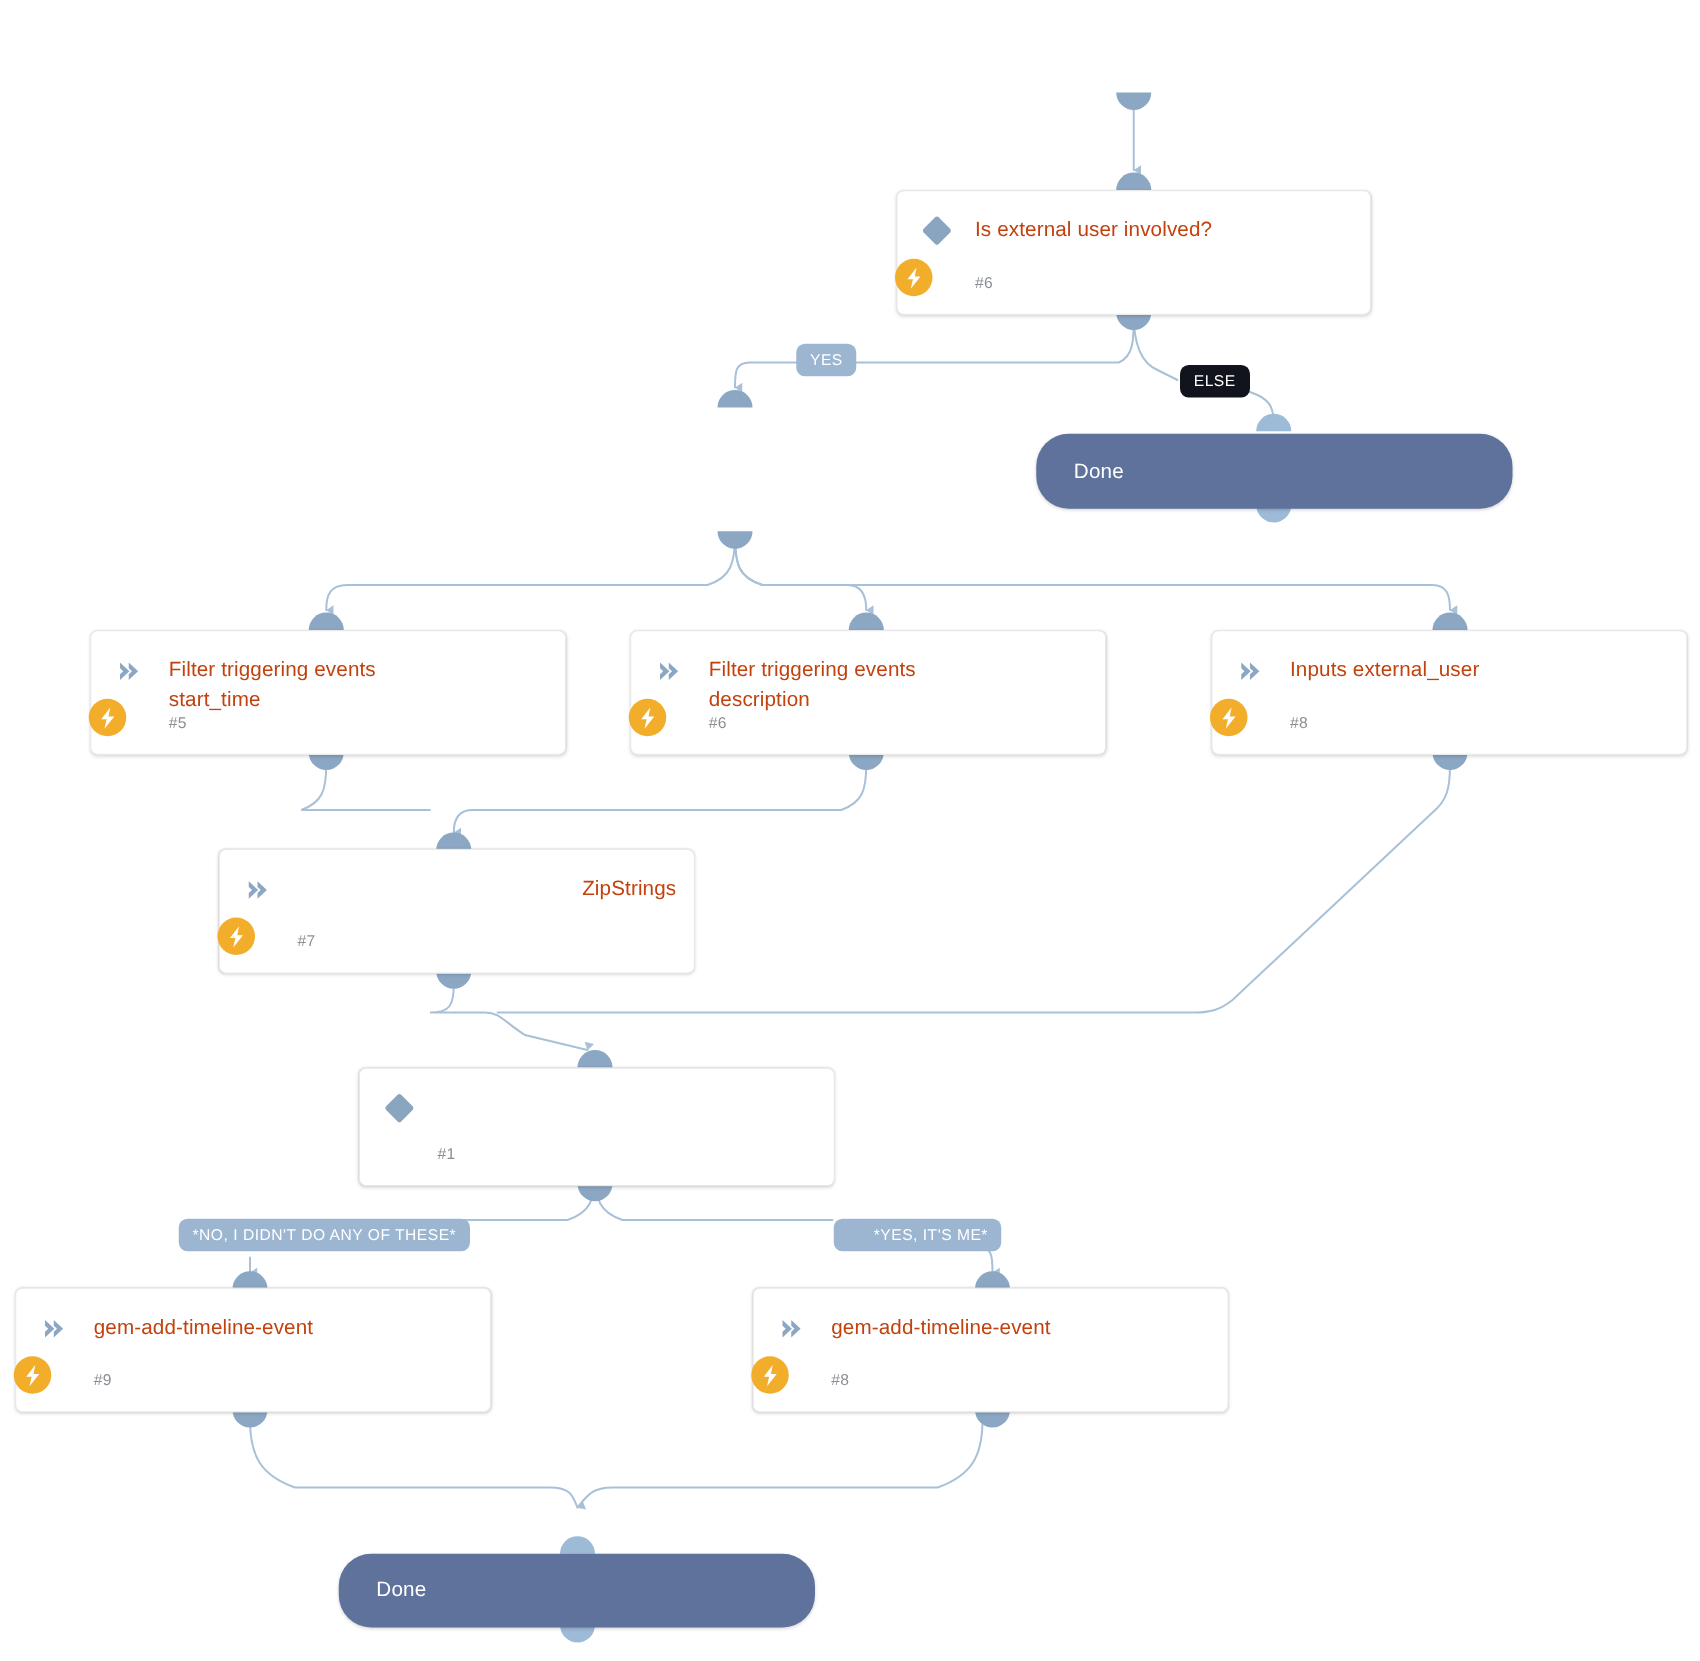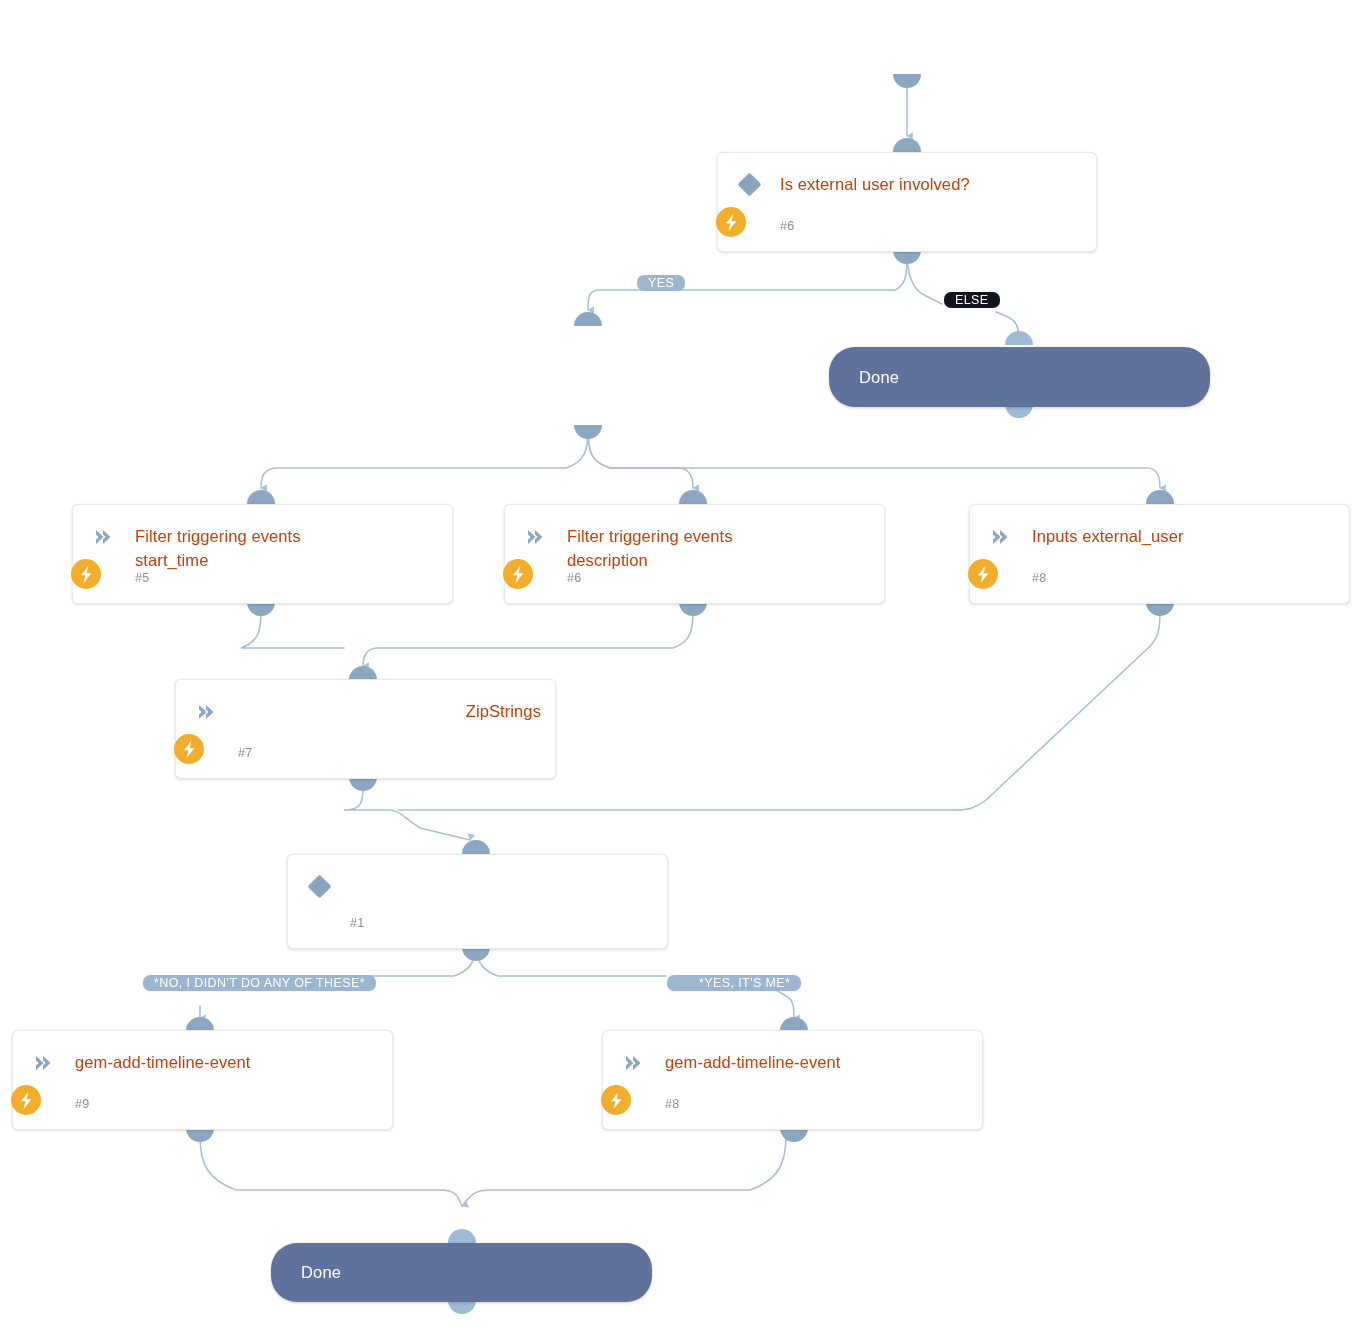--- a/index.html
+++ b/index.html
@@ -84,21 +84,21 @@
   
   .port{position:absolute;width:28px;height:14px;background:#8ba7c4;z-index:2;}
   .port.top{border-radius:14px 14px 0 0;}
   .port.bot{border-radius:0 0 14px 14px;}
   .port.lite{background:#9dbad6;}
 
   
   .elabel{
     position:absolute;z-index:4;
     display:flex;align-items:center;justify-content:center;
-    height:16px;padding:0 11px;
+    height:26px;padding:0 11px;
     border-radius:7px;
     font-size:12.5px;letter-spacing:.4px;
     color:#ffffff;white-space:nowrap;
     box-sizing:border-box;
   }
   .elabel.blue{background:#9cb6d1;}
   .elabel.dark{background:#11141c;}
 </style>
 </head>
 <body>

